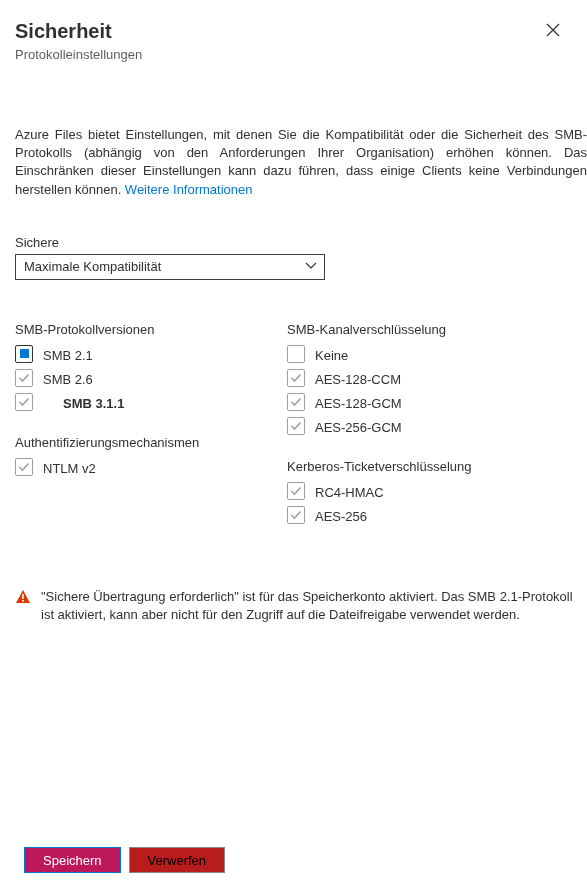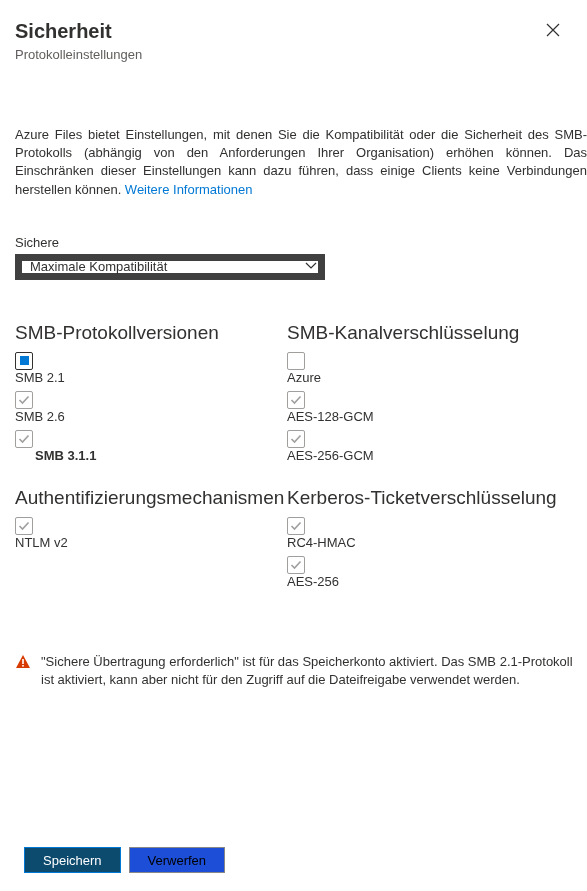--- a/index.html
+++ b/index.html
@@ -71,21 +71,21 @@
       margin-bottom: 4px;
       display: block;
     }
     .select-wrap {
       position: relative;
       width: 310px;
     }
     .select-box {
       width: 100%;
       height: 26px;
-      border: 7px solid #404040;
+      border: 1px solid #404040;
       padding: 0 28px 0 8px;
       font-size: 13px;
       color: #323130;
       background: #fff;
       display: flex;
       align-items: center;
       cursor: pointer;
     }
     .select-chevron {
       position: absolute;
@@ -103,30 +103,29 @@
       margin-top: 42px;
       gap: 0;
     }
     .options-col {
       flex: 0 0 272px;
     }
     .group {
       margin-bottom: 24px;
     }
     .group-label {
-      font-size: 19px;
+      font-size: 13px;
       color: #323130;
       margin-bottom: 8px;
     }
     .checkbox-row {
       display: flex;
-      align-items: flex-start;
+      align-items: flex-end;
       margin-bottom: 6px;
       cursor: pointer;
-      flex-direction: column;
     }
     .checkbox-box {
       width: 18px;
       height: 18px;
       border: 1px solid #323130;
       border-radius: 2px;
       margin-right: 10px;
       display: flex;
       align-items: center;
       justify-content: center;
@@ -175,29 +174,29 @@
       bottom: 18px;
       left: 24px;
       display: flex;
       gap: 8px;
     }
     .btn {
       height: 26px;
       padding: 0 18px;
       font-size: 13px;
       border: 1px solid #8a8886;
-      background: #1d4ed8;
+      background: #b91c1c;
       cursor: pointer;
       display: flex;
       align-items: center;
       justify-content: center;
       min-width: 72px;
     }
     .btn.primary {
-      background: #0c4a6e;
+      background: #be185d;
       color: #fff;
       border-color: #0078d4;
     }
   </style>
 </head>
 <body>
 
 <div class="panel">
   <div class="header">
     <div class="title">Sicherheit</div>
@@ -267,21 +266,29 @@
             </div>
           </div>
       </div>
     </div>
     <div class="options-col">
       <div class="group">
         <div class="group-label">SMB-Kanalverschlüsselung</div>
         <div id="channel-items">
             <div class="checkbox-row">
               <div class="checkbox-box disabled"></div>
-              <span class="checkbox-label">Azure</span>
+              <span class="checkbox-label">Keine</span>
+            </div>
+            <div class="checkbox-row">
+              <div class="checkbox-box checked-gray disabled">
+                <svg viewBox="0 0 12 12">
+                  <path d="M1.5 6 L4.5 9 L10.5 2.5" stroke="#a19f9d" stroke-width="1.6" fill="none"></path>
+                </svg>
+              </div>
+              <span class="checkbox-label">AES-128-CCM</span>
             </div>
             <div class="checkbox-row">
               <div class="checkbox-box checked-gray disabled">
                 <svg viewBox="0 0 12 12">
                   <path d="M1.5 6 L4.5 9 L10.5 2.5" stroke="#a19f9d" stroke-width="1.6" fill="none"></path>
                 </svg>
               </div>
               <span class="checkbox-label">AES-128-GCM</span>
             </div>
             <div class="checkbox-row">

